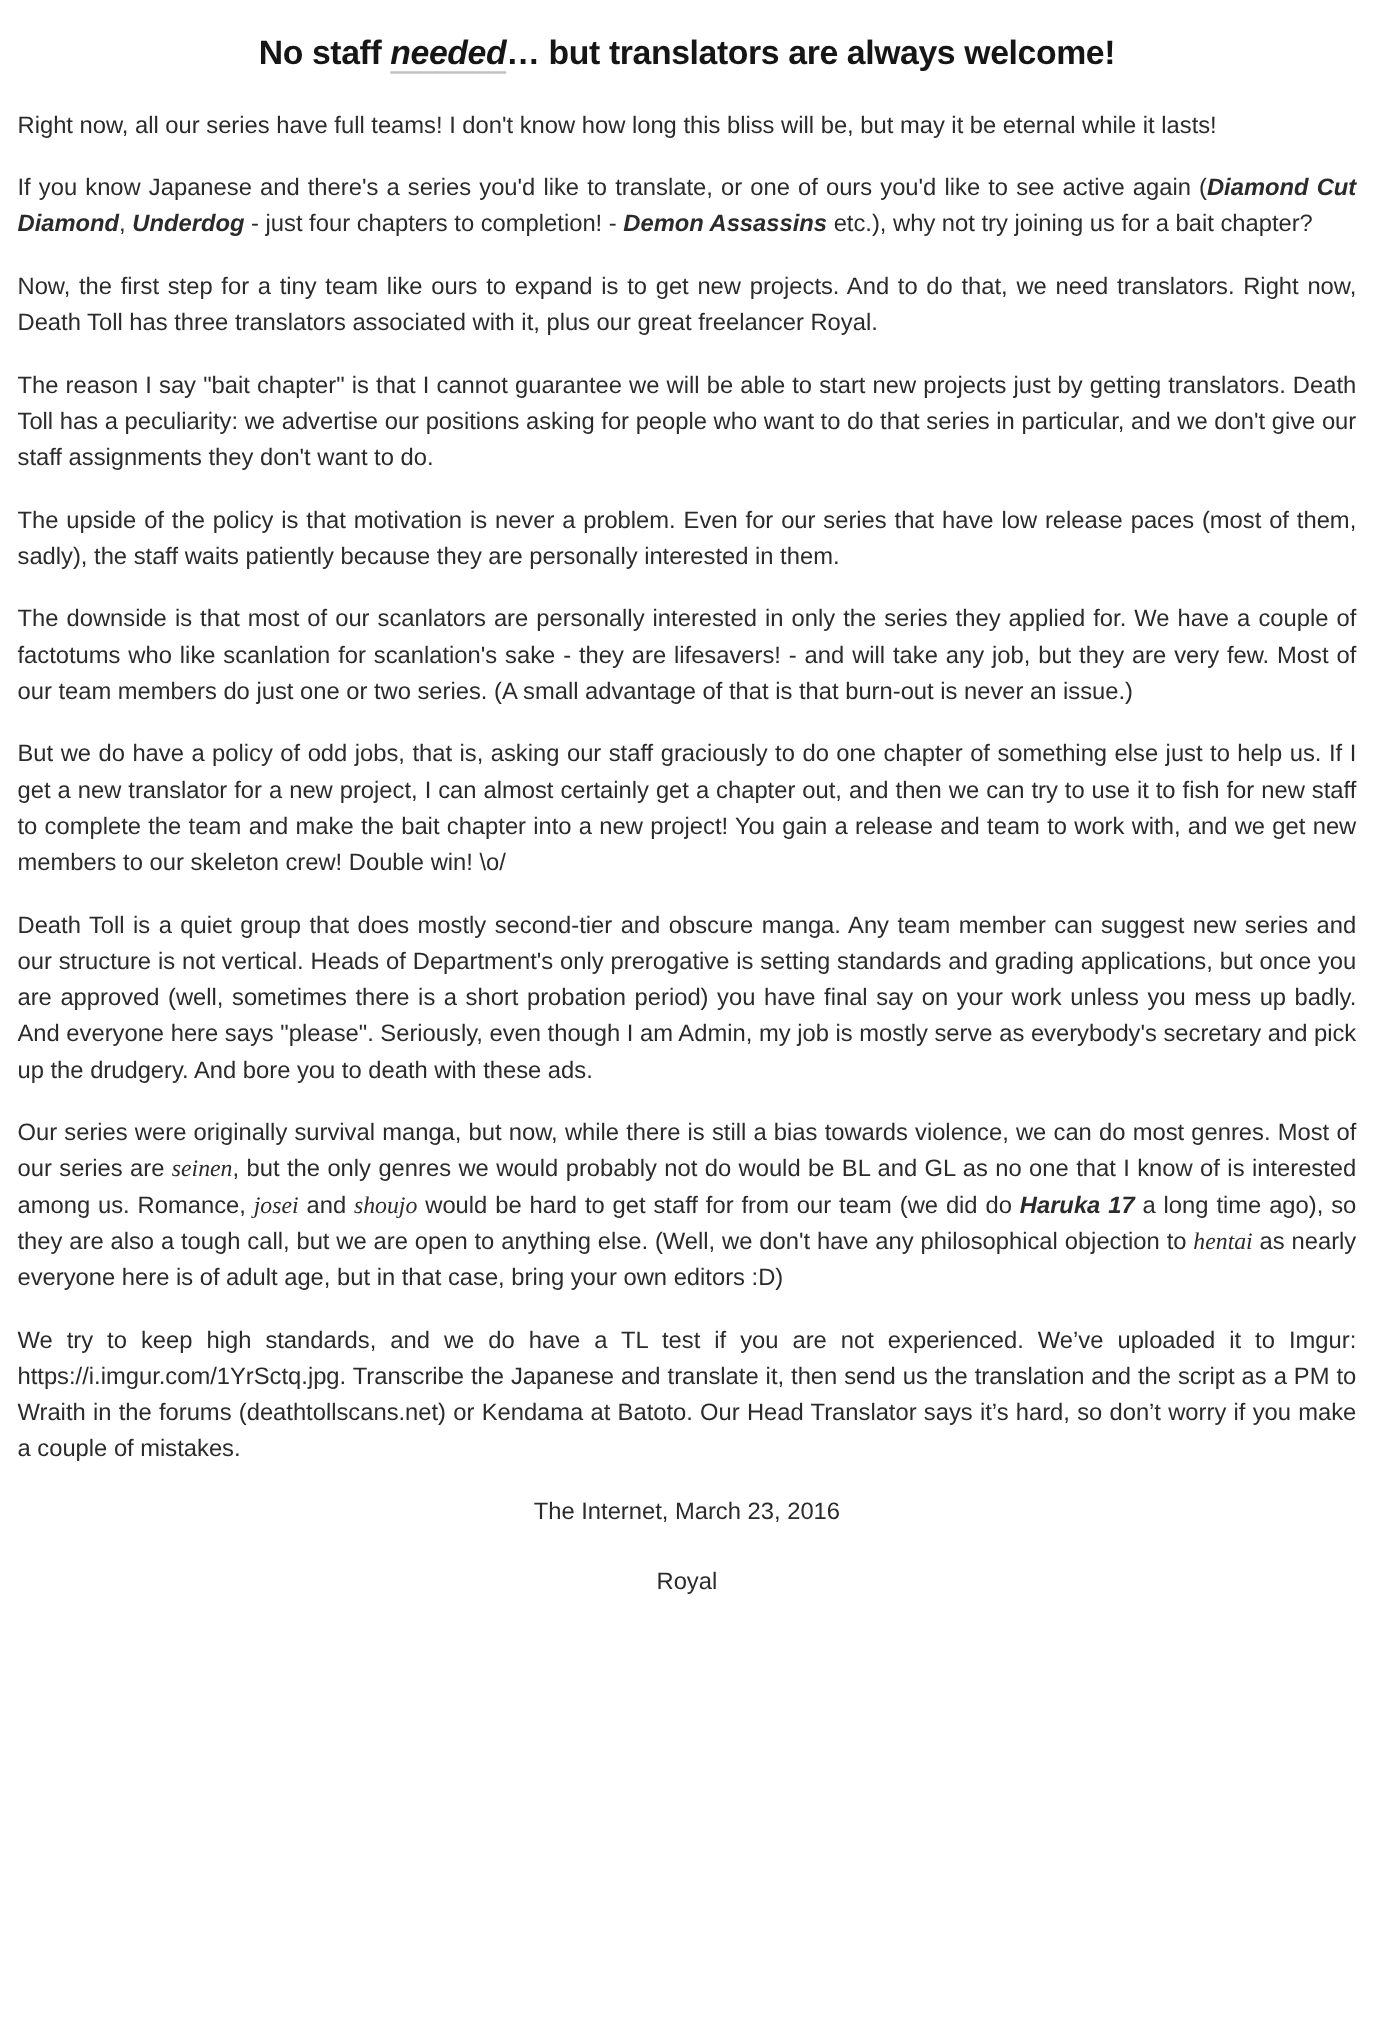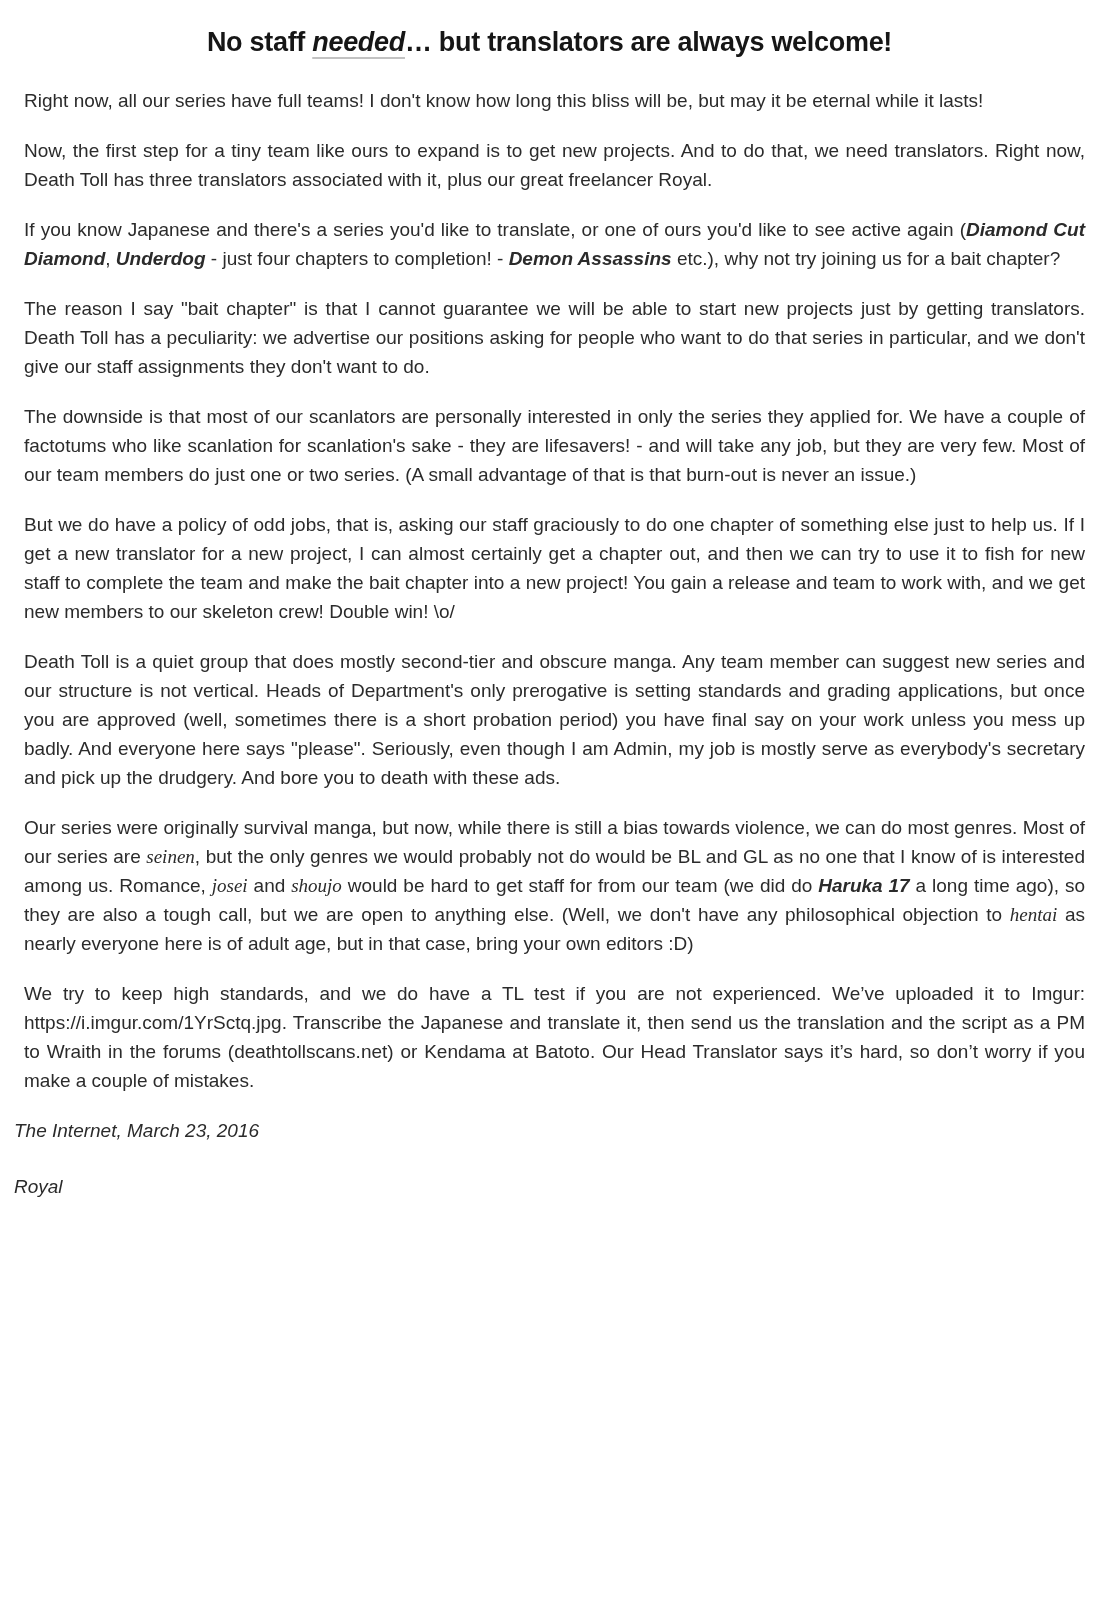--- a/index.html
+++ b/index.html
@@ -34,54 +34,54 @@
     font-style: italic;
     text-decoration: underline;
     text-decoration-color: #c2c2c2;
     text-decoration-thickness: 2px;
     text-underline-offset: 6px;
   }
   .para {
     font-size: 19px;
     line-height: 29px;
     text-align: justify;
-    margin: 0 0 21px 10px;
+    margin: 0 0 21px 0;
   }
   .para .bi {
     font-weight: 700;
     font-style: italic;
   }
   .para .i {
     font-style: italic;
     font-family: Liberation Serif, serif;
   }
   .sig {
     font-size: 19px;
     line-height: 29px;
-    text-align: left;
+    text-align: center;
     margin: 0 0 27px 0;
-    font-style: italic;
   }
   .sig.first {
     margin-top: 9px;
   }
 </style>
 </head>
 <body>
 
 <div class="page">
 
   <h1 class="doc-title"><span>No staff </span><span class="emph">needed</span><span>… but translators are always welcome!</span></h1>
 
   <section id="paragraphs-container">
 
   <p class="para"><span>Right now, all our series have full teams! I don't know how long this bliss will be, but may it be eternal while it lasts!</span></p>
+      <p class="para"><span>If you know Japanese and there's a series you'd like to translate, or one of ours you'd like to see active again (</span><span class="bi">Diamond Cut Diamond</span><span>, </span><span class="bi">Underdog</span><span> - just four chapters to completion! - </span><span class="bi">Demon Assassins</span><span> etc.), why not try joining us for a bait chapter?</span></p>
       <p class="para"><span>Now, the first step for a tiny team like ours to expand is to get new projects. And to do that, we need translators. Right now, Death Toll has three translators associated with it, plus our great freelancer Royal.</span></p>
-      <p class="para"><span>If you know Japanese and there's a series you'd like to translate, or one of ours you'd like to see active again (</span><span class="bi">Diamond Cut Diamond</span><span>, </span><span class="bi">Underdog</span><span> - just four chapters to completion! - </span><span class="bi">Demon Assassins</span><span> etc.), why not try joining us for a bait chapter?</span></p>
       <p class="para"><span>The reason I say "bait chapter" is that I cannot guarantee we will be able to start new projects just by getting translators. Death Toll has a peculiarity: we advertise our positions asking for people who want to do that series in particular, and we don't give our staff assignments they don't want to do.</span></p>
+      <p class="para"><span>The upside of the policy is that motivation is never a problem. Even for our series that have low release paces (most of them, sadly), the staff waits patiently because they are personally interested in them.</span></p>
       <p class="para"><span>The downside is that most of our scanlators are personally interested in only the series they applied for. We have a couple of factotums who like scanlation for scanlation's sake - they are lifesavers! - and will take any job, but they are very few. Most of our team members do just one or two series. (A small advantage of that is that burn-out is never an issue.)</span></p>
       <p class="para"><span>But we do have a policy of odd jobs, that is, asking our staff graciously to do one chapter of something else just to help us. If I get a new translator for a new project, I can almost certainly get a chapter out, and then we can try to use it to fish for new staff to complete the team and make the bait chapter into a new project! You gain a release and team to work with, and we get new members to our skeleton crew! Double win! \o/</span></p>
       <p class="para"><span>Death Toll is a quiet group that does mostly second-tier and obscure manga. Any team member can suggest new series and our structure is not vertical. Heads of Department's only prerogative is setting standards and grading applications, but once you are approved (well, sometimes there is a short probation period) you have final say on your work unless you mess up badly. And everyone here says "please". Seriously, even though I am Admin, my job is mostly serve as everybody's secretary and pick up the drudgery. And bore you to death with these ads.</span></p>
       <p class="para"><span>Our series were originally survival manga, but now, while there is still a bias towards violence, we can do most genres. Most of our series are </span><span class="i">seinen</span><span>, but the only genres we would probably not do would be BL and GL as no one that I know of is interested among us. Romance, </span><span class="i">josei</span><span> and </span><span class="i">shoujo</span><span> would be hard to get staff for from our team (we did do </span><span class="bi">Haruka 17</span><span> a long time ago), so they are also a tough call, but we are open to anything else. (Well, we don't have any philosophical objection to </span><span class="i">hentai</span><span> as nearly everyone here is of adult age, but in that case, bring your own editors :D)</span></p>
       <p class="para"><span>We try to keep high standards, and we do have a TL test if you are not experienced. We’ve uploaded it to Imgur: https://i.imgur.com/1YrSctq.jpg. Transcribe the Japanese and translate it, then send us the translation and the script as a PM to Wraith in the forums (deathtollscans.net) or Kendama at Batoto. Our Head Translator says it’s hard, so don’t worry if you make a couple of mistakes.</span></p>
     </section>
 
   <footer>
     <p class="sig first">The Internet, March 23, 2016</p>
     <p class="sig">Royal</p>

